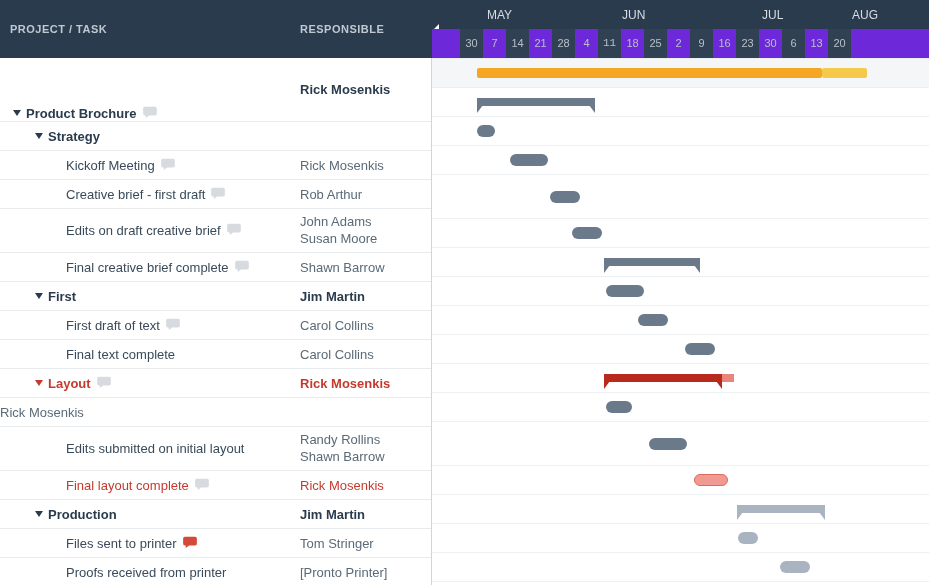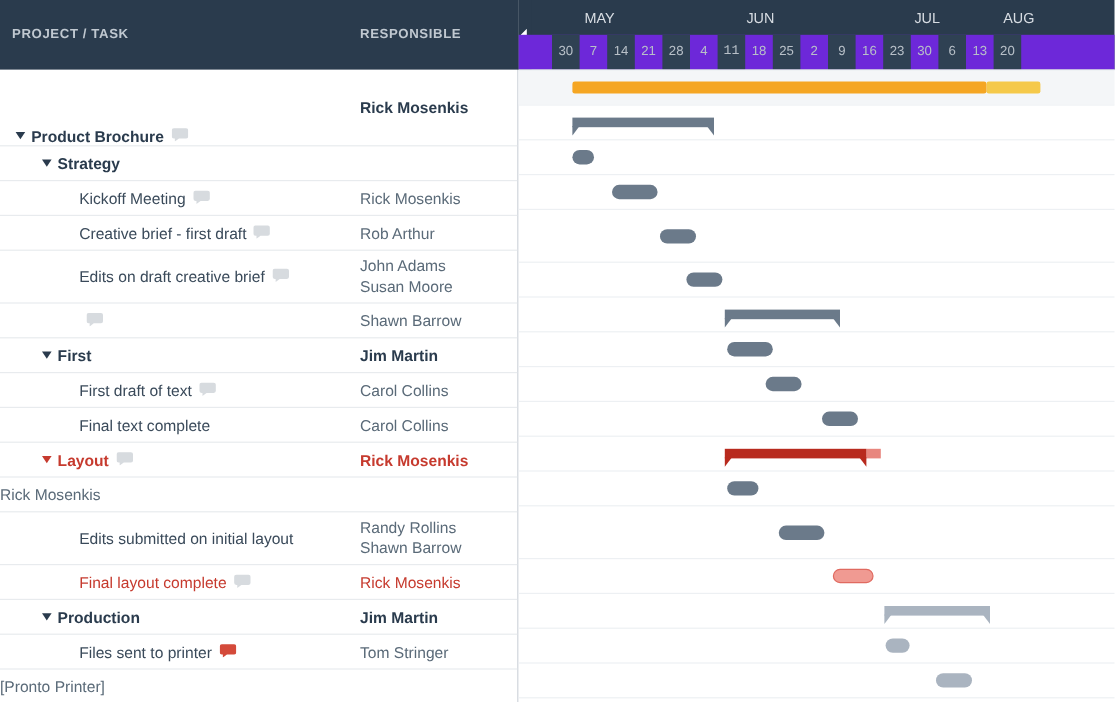--- a/index.html
+++ b/index.html
@@ -118,20 +118,21 @@
                 <path fill="#b0b8c0" d="M2 1h12a2 2 0 0 1 2 2v6a2 2 0 0 1-2 2H7l-4 3v-3H2a2 2 0 0 1-2-2V3a2 2 0 0 1 2-2z"></path>
               </svg></span>
           </div>
           <div class="row-resp resp-multi">
             <div>John Adams</div>
             <div>Susan Moore</div>
           </div>
         </div>
         <div class="row">
           <div class="row-task pad3">
+            <span>Final creative brief complete</span>
             <span class="chat"><svg viewBox="0 0 16 14">
                 <path fill="#b0b8c0" d="M2 1h12a2 2 0 0 1 2 2v6a2 2 0 0 1-2 2H7l-4 3v-3H2a2 2 0 0 1-2-2V3a2 2 0 0 1 2-2z"></path>
               </svg></span>
           </div>
           <div class="row-resp">Shawn Barrow</div>
         </div>
         <div class="row bold">
           <div class="row-task pad2">
             <span class="toggle"><svg width="10" height="10" viewBox="0 0 10 10">
                 <path d="M1 2 L9 2 L5 8 Z"></path>
@@ -200,37 +201,40 @@
         <div class="row">
           <div class="row-task pad3">
             <span>Files sent to printer</span>
             <span class="chat red"><svg viewBox="0 0 16 14">
                 <path fill="#d44a3a" d="M2 1h12a2 2 0 0 1 2 2v6a2 2 0 0 1-2 2H7l-4 3v-3H2a2 2 0 0 1-2-2V3a2 2 0 0 1 2-2z"></path>
               </svg></span>
           </div>
           <div class="row-resp">Tom Stringer</div>
         </div>
         <div class="row">
+          <div class="row-task pad3">
+            <span>Proofs received from printer</span>
+          </div>
           <div class="row-resp">[Pronto Printer]</div>
         </div>
         <div class="row"></div>
       </div>
   </div>
   <div class="right-panel">
     <div class="right-header">
       <div class="collapse-handle">
         <svg width="8" height="10" viewBox="0 0 8 10">
             <path d="M6 0 L1 5 L6 10 Z"></path>
           </svg>
       </div>
       <div class="months-row" id="months">
           <span class="month-label" style="left: 55px;">MAY</span>
           <span class="month-label" style="left: 190px;">JUN</span>
           <span class="month-label" style="left: 330px;">JUL</span>
-          <span class="month-label" style="left: 404px;">AUG</span>
+          <span class="month-label" style="left: 420px;">AUG</span>
         </div>
       <div class="days-row" id="days">
           <div class="day-cell alt" style="left: 28px;">30</div>
           <div class="day-cell" style="left: 51px;">7</div>
           <div class="day-cell alt" style="left: 74px;">14</div>
           <div class="day-cell" style="left: 97px;">21</div>
           <div class="day-cell alt" style="left: 120px;">28</div>
           <div class="day-cell" style="left: 143px;">4</div>
           <div class="day-cell alt" style="left: 166px; font-family: Liberation Mono, monospace;">11</div>
           <div class="day-cell" style="left: 189px;">18</div>

